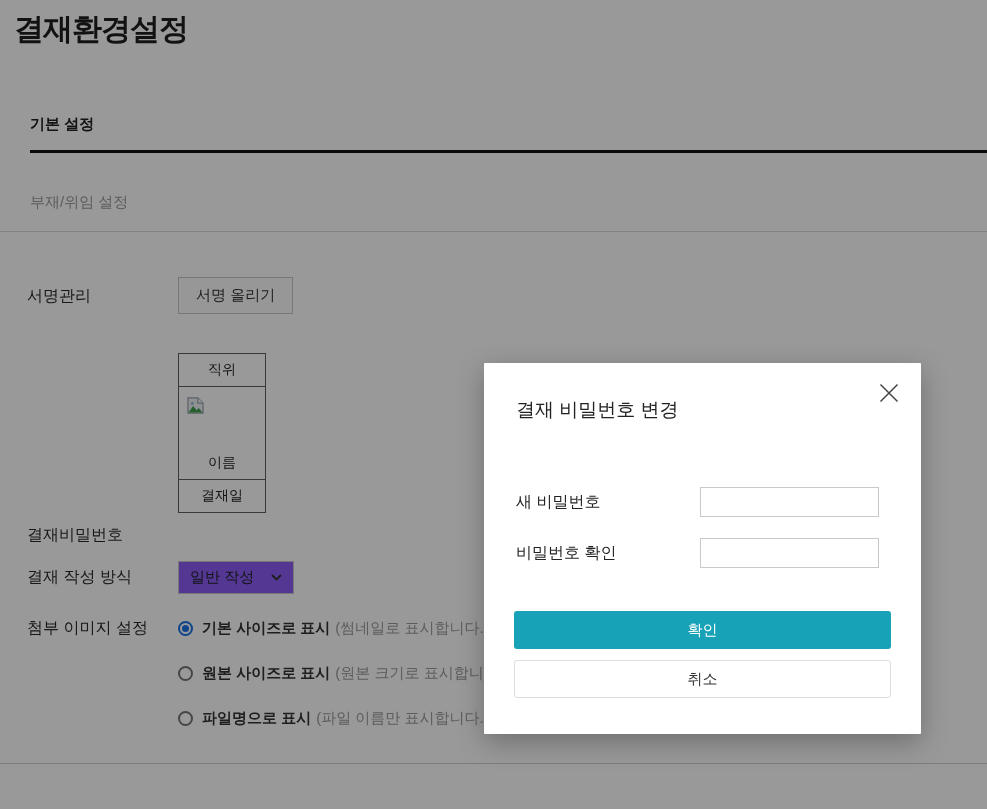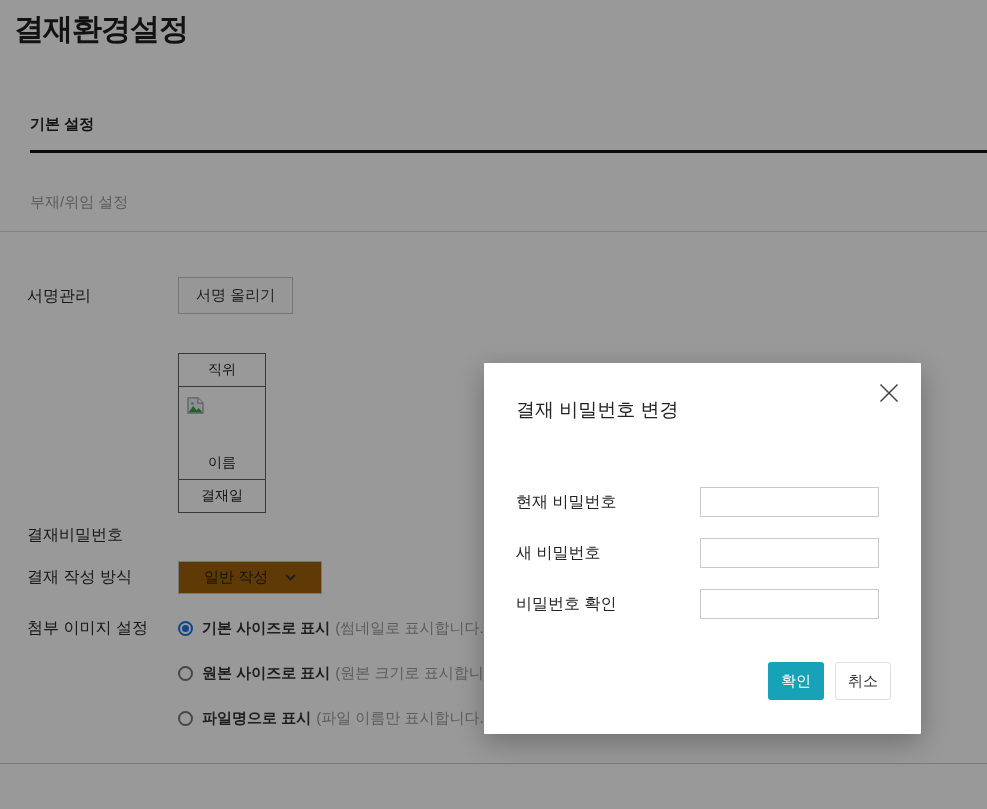--- a/index.html
+++ b/index.html
@@ -47,21 +47,21 @@
   .sig-box { width:88px; border:1px solid #5f5f5f; text-align:center; font-size:14px; color:#222; background:#fff; }
   .sig-pos  { padding:7px 0; border-bottom:1px solid #5f5f5f; }
   .sig-mid  { height:92px; position:relative; }
   .sig-img  { position:absolute; left:7px; top:9px; width:19px; height:19px; }
   .sig-name { position:absolute; bottom:7px; left:0; width:100%; text-align:center; }
   .sig-date { padding:7px 0; border-top:1px solid #5f5f5f; }
 
   
   .dropdown {
     display:inline-flex; align-items:center; gap:17px;
-    border:1px solid #c6c6c6; background:#a16207; padding:6px 25px;
+    border:1px solid #c6c6c6; background:#8b5cf6; padding:6px 11px;
     font-size:15px; color:#222; cursor:pointer;
   }
 
   
   .radio-group { padding-top:2px; }
   .radio-option { display:flex; align-items:center; margin-bottom:26px; cursor:pointer; }
   .radio-option:last-child { margin-bottom:0; }
   .radio-circle {
     width:15px; height:15px; border-radius:50%;
     border:2px solid #767676; margin-right:9px; position:relative; flex:0 0 15px; background:#fff;
@@ -102,21 +102,21 @@
     position:absolute; top:17px; right:19px; width:26px; height:26px;
     cursor:pointer; display:flex; align-items:center; justify-content:center;
   }
   .modal-fields { margin-top:64px; }
   .modal-field-row { display:flex; align-items:center; height:30px; margin-bottom:21px; }
   .modal-field-label { width:186px; flex:0 0 186px; font-size:16px; color:#222; padding-left:2px; }
   .modal-input {
     width:179px; height:30px; border:1px solid #c9c9c9; background:#fff;
     padding:0 8px; font-size:14px; font-family:inherit;
   }
-  .modal-buttons { display:flex; justify-content:flex-end; gap:11px; margin-top:43px; }
+  .modal-buttons { display:flex; justify-content:flex-end; gap:11px; margin-top:43px;flex-direction:column; }
   .btn-confirm {
     min-width:50px; height:38px; padding:0 13px; background:#17a2b8; color:#fff;
     border:none; border-radius:3px; font-size:15px; font-family:inherit; cursor:pointer;
   }
   .btn-modal-cancel {
     min-width:50px; height:38px; padding:0 12px; background:#fff; color:#333;
     border:1px solid #ddd; border-radius:3px; font-size:15px; font-family:inherit; cursor:pointer;
   }
 </style>
 </head>
@@ -206,24 +206,20 @@
 <div class="modal">
   <div class="modal-close">
     <svg width="24" height="24" viewBox="0 0 24 24">
       <path d="M3.5 3.5 L20.5 20.5 M20.5 3.5 L3.5 20.5" stroke="#444" stroke-width="1.5" fill="none"></path>
     </svg>
   </div>
   <h2 class="modal-title">결재 비밀번호 변경</h2>
 
   <div class="modal-fields">
     <div class="modal-field-row">
-      <div class="modal-field-label">현재 비밀번호</div>
-      <input class="modal-input" type="text" value="" style="">
-    </div>
-    <div class="modal-field-row">
       <div class="modal-field-label">새 비밀번호</div>
       <input class="modal-input" type="text" value="" style="">
     </div>
     <div class="modal-field-row">
       <div class="modal-field-label">비밀번호 확인</div>
       <input class="modal-input" type="text" value="" style="">
     </div>
   </div>
 
   <div class="modal-buttons">

